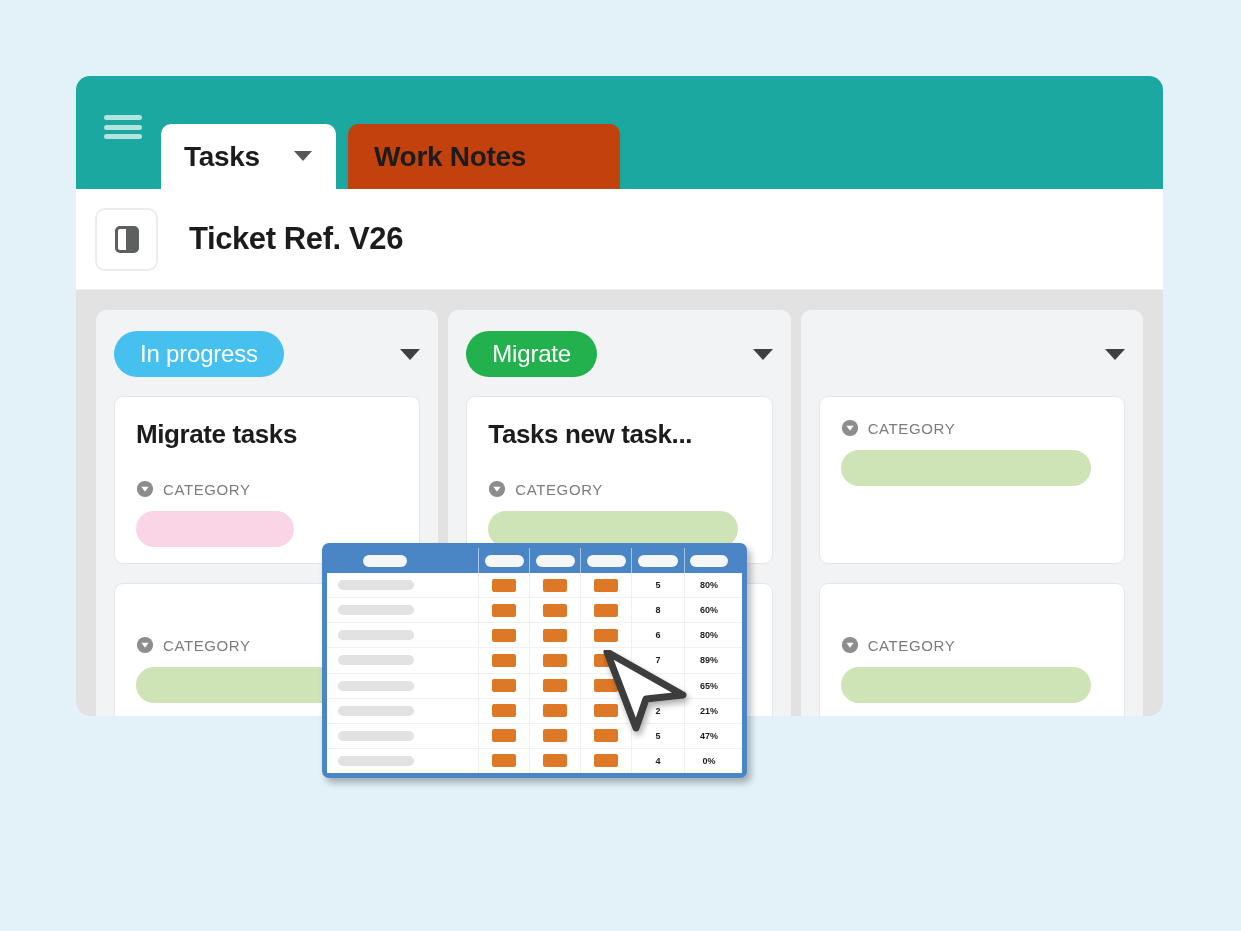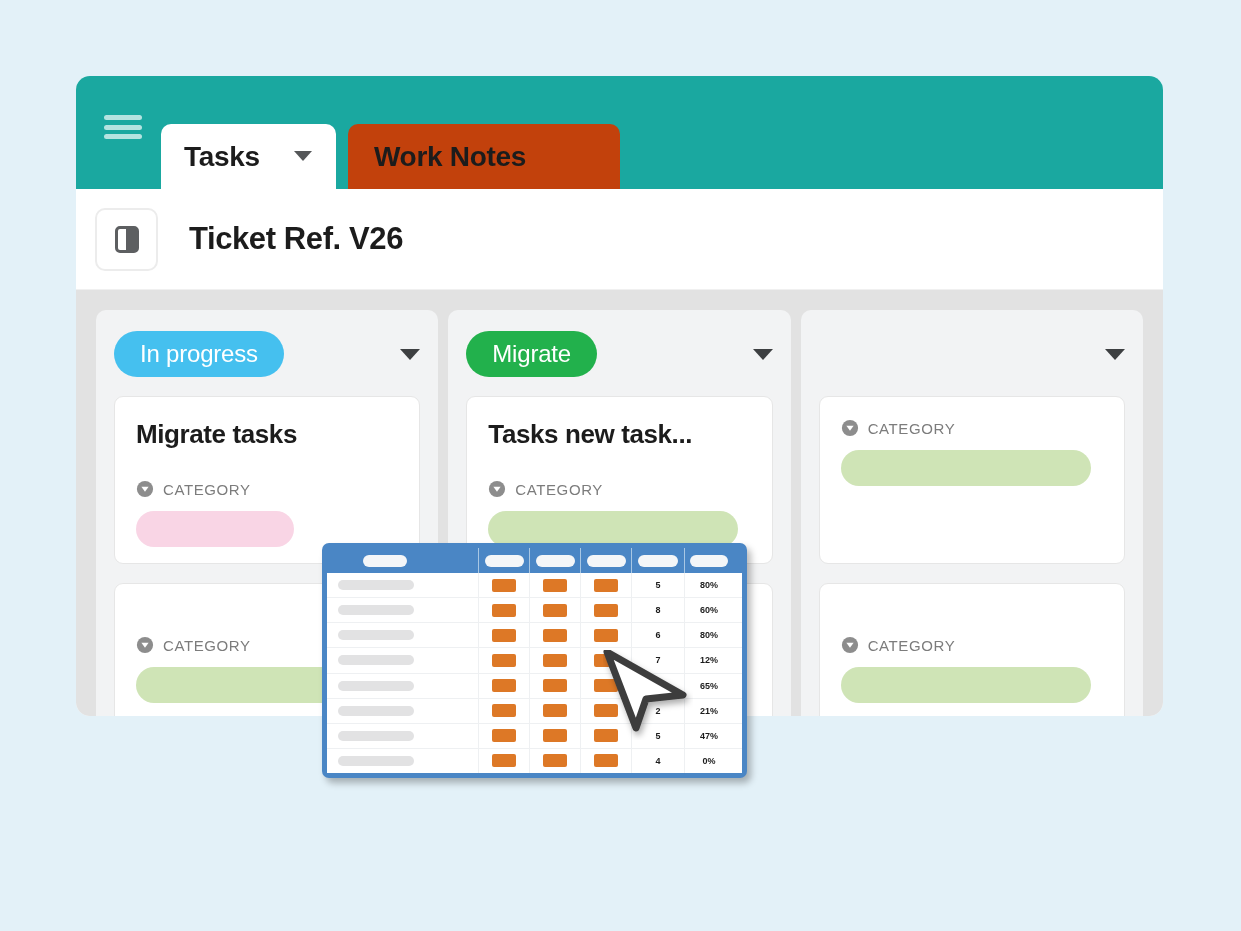--- a/index.html
+++ b/index.html
@@ -511,21 +511,21 @@
           <div class="tcell c-mark">
             <div class="markbox" style="background: rgb(221, 120, 38);"></div>
           </div>
           <div class="tcell c-mark">
             <div class="markbox" style="background: rgb(221, 120, 38);"></div>
           </div>
           <div class="tcell c-mark">
             <div class="markbox" style="background: rgb(221, 120, 38);"></div>
           </div>
           <div class="tcell c-num">7</div>
-          <div class="tcell c-pct">12%</div>
+          <div class="tcell c-pct">89%</div>
         </div>
         <div class="trow">
           <div class="tcell c-name">
             <div class="namebar"></div>
           </div>
           <div class="tcell c-mark">
             <div class="markbox" style="background: rgb(221, 120, 38);"></div>
           </div>
           <div class="tcell c-mark">
             <div class="markbox" style="background: rgb(221, 120, 38);"></div>

